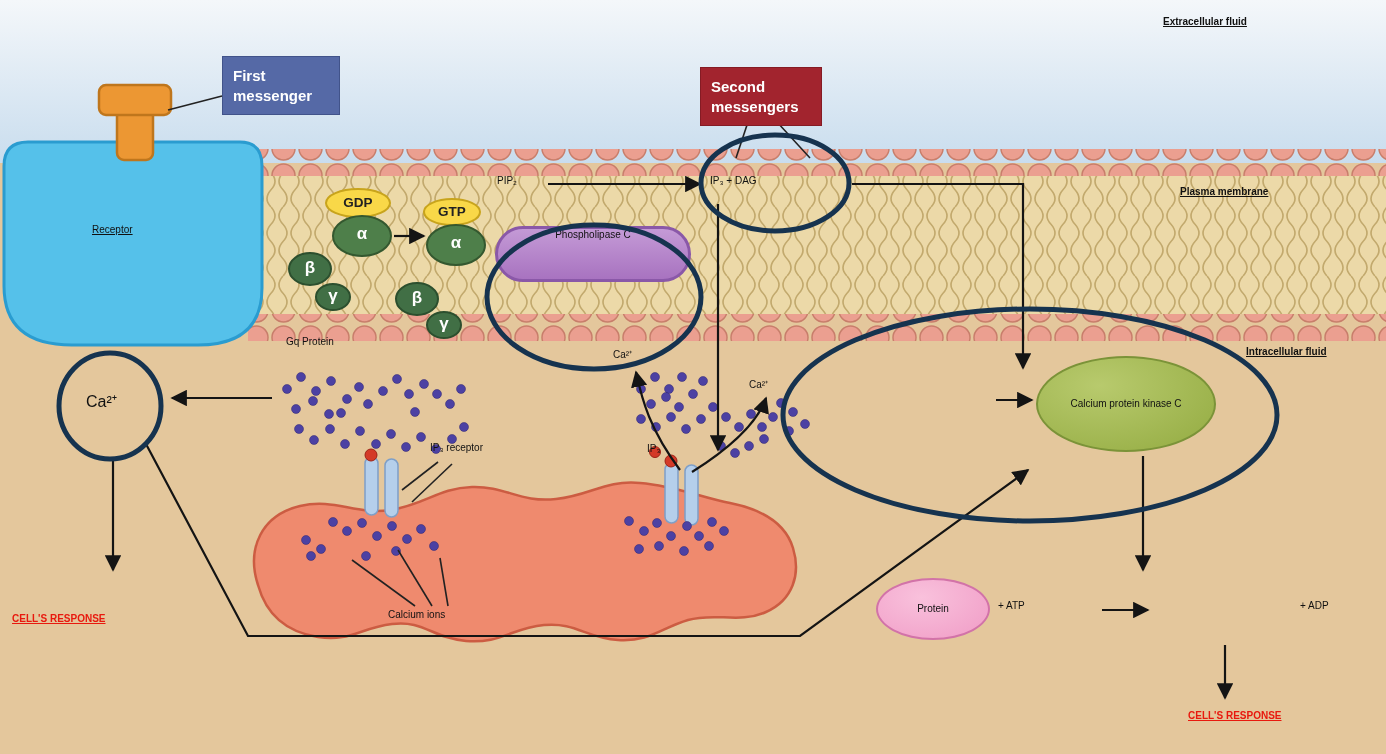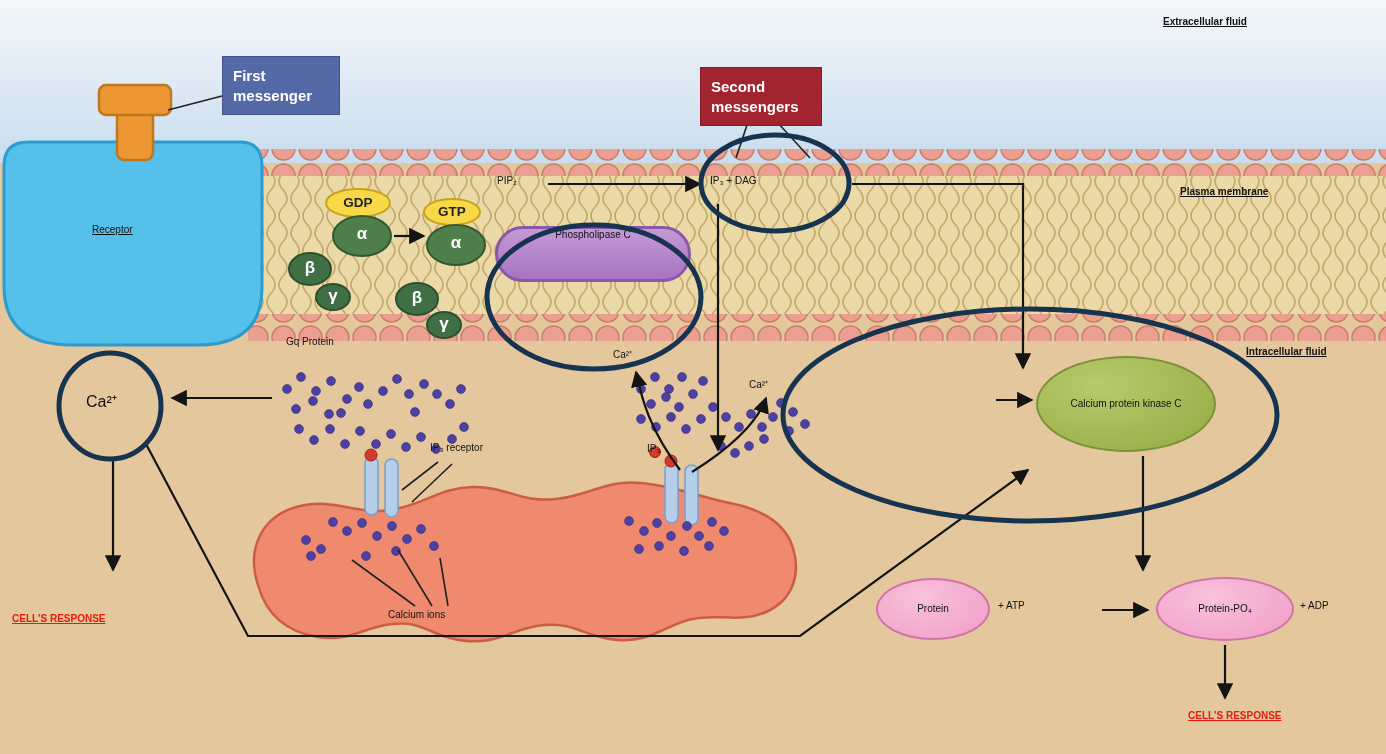--- a/index.html
+++ b/index.html
@@ -250,23 +250,20 @@
   <div class="abs lbl" style="left:388px;top:609px;">Calcium ions</div>
 
   <div class="abs oval pkc lbl" style="left:1036px;top:356px;width:180px;height:96px;">
     <span style="width:120px;">Calcium protein kinase C</span>
   </div>
 
   <div class="abs oval pink lbl" style="left:876px;top:578px;width:114px;height:62px;">
     <span>Protein</span>
   </div>
   <div class="abs lbl" style="left:998px;top:600px;">+ ATP</div>
-  <div class="abs oval pink lbl" style="left:1156px;top:577px;width:138px;height:64px;">
-    <span>Protein-PO₄</span>
-  </div>
   <div class="abs lbl" style="left:1300px;top:600px;">+ ADP</div>
 
   <div class="abs lbl b u red" style="left:12px;top:613px;">CELL'S RESPONSE</div>
   <div class="abs lbl b u red" style="left:1188px;top:710px;">CELL'S RESPONSE</div>
 
   <svg class="overlay" width="1386" height="754" viewBox="0 0 1386 754">
     <g fill="none" stroke="#16334f" stroke-width="5">
       <ellipse cx="775" cy="183" rx="74" ry="48"></ellipse>
       <ellipse cx="594" cy="297" rx="107" ry="72"></ellipse>
       <ellipse cx="110" cy="406" rx="51" ry="53"></ellipse>

